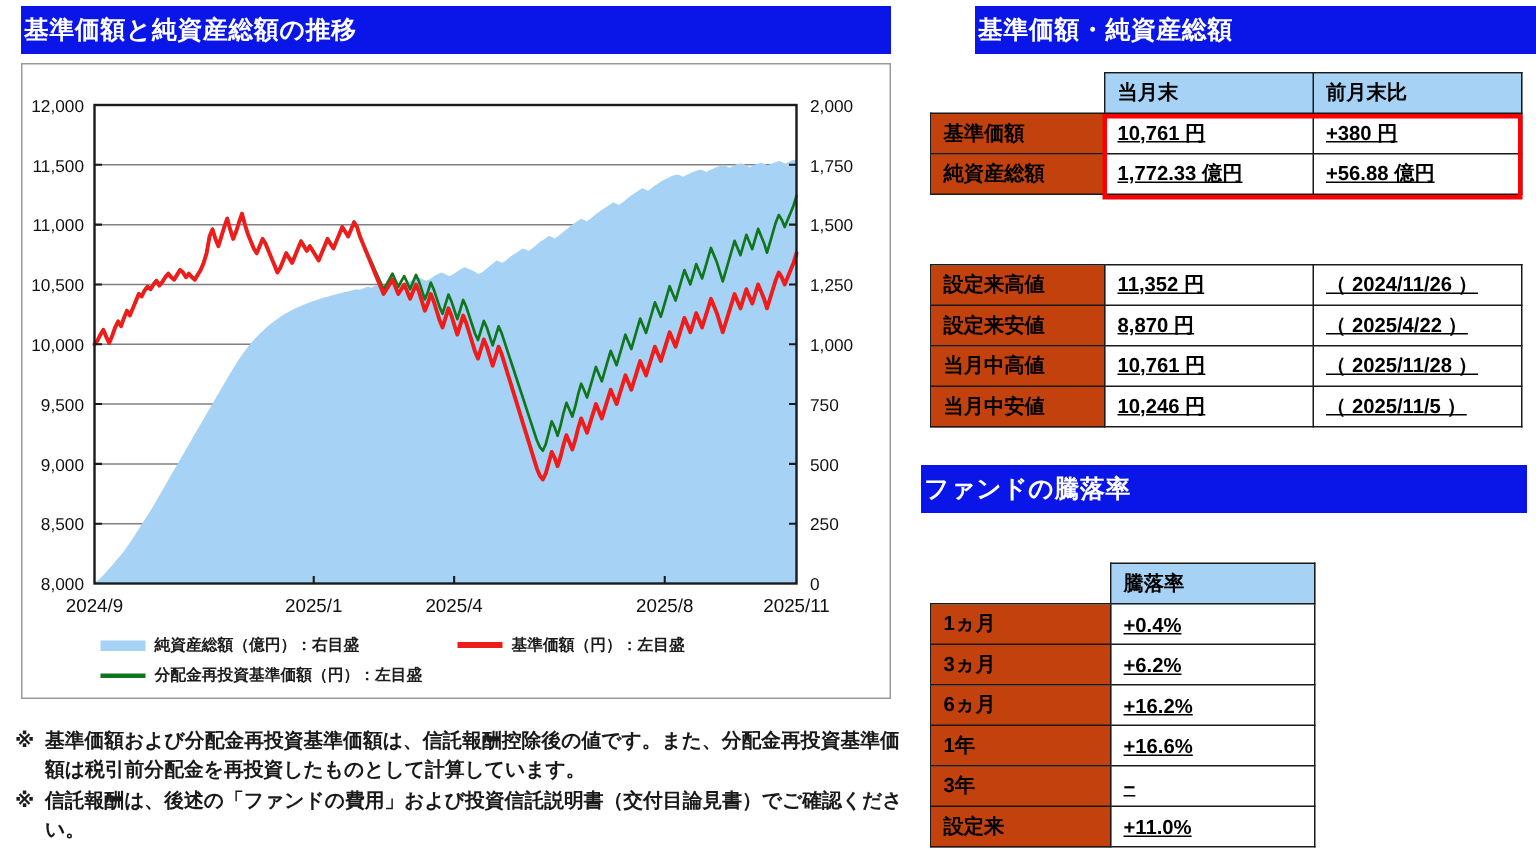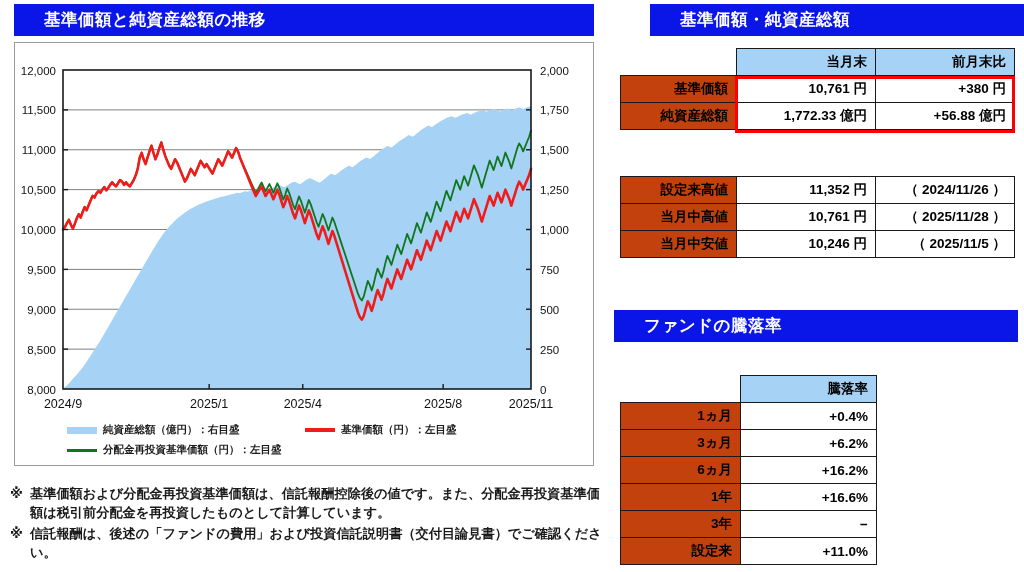--- a/index.html
+++ b/index.html
@@ -14,21 +14,21 @@
   #page { position: relative; width: 1024px; height: 572px; }
 
   
   .bar {
     position: absolute;
     background: #0a16e8;
     color: #ffffff;
     font-weight: bold;
     display: flex;
     align-items: center;
-    padding-left: 30px;
+    padding-left: 2px;
     letter-spacing: .5px;
   }
 
   
   #chart-panel {
     position: absolute;
     left: 14px; top: 42px;
     width: 580px; height: 424px;
     border: 1px solid #9a9a9a;
     background: #ffffff;
@@ -67,28 +67,28 @@
     position: absolute;
     border-collapse: collapse;
     font-size: 13.5px;
     font-weight: bold;
     table-layout: fixed;
   }
   table.grid td, table.grid th {
     border: 1px solid #1a1a1a;
     height: 27px;
     padding: 0 8px;
-    text-align: right;
+    text-align: left;
     white-space: nowrap;
     font-weight: bold;
     font-size: 13.5px;
   }
   .hd { background: #a6d2f5; }
   .rh { background: #c2410c; }
-  .val { background: #ffffff; }
+  .val { background: #ffffff; text-decoration: underline; }
   .blank { border: none !important; background: transparent; }
 
   
   #red-box {
     position: absolute;
     border: 3px solid #ff0000;
     pointer-events: none;
   }
 
   
@@ -221,20 +221,25 @@
         <col style="width:139px">
         <col style="width:139px">
       </colgroup>
     <tbody>
       <tr>
         <td class="rh">設定来高値</td>
         <td class="val">11,352 円</td>
         <td class="val date-cell">（ 2024/11/26 ）</td>
       </tr>
       <tr>
+        <td class="rh">設定来安値</td>
+        <td class="val">8,870 円</td>
+        <td class="val date-cell">（ 2025/4/22 ）</td>
+      </tr>
+      <tr>
         <td class="rh">当月中高値</td>
         <td class="val">10,761 円</td>
         <td class="val date-cell">（ 2025/11/28 ）</td>
       </tr>
       <tr>
         <td class="rh">当月中安値</td>
         <td class="val">10,246 円</td>
         <td class="val date-cell">（ 2025/11/5 ）</td>
       </tr>
     </tbody>

